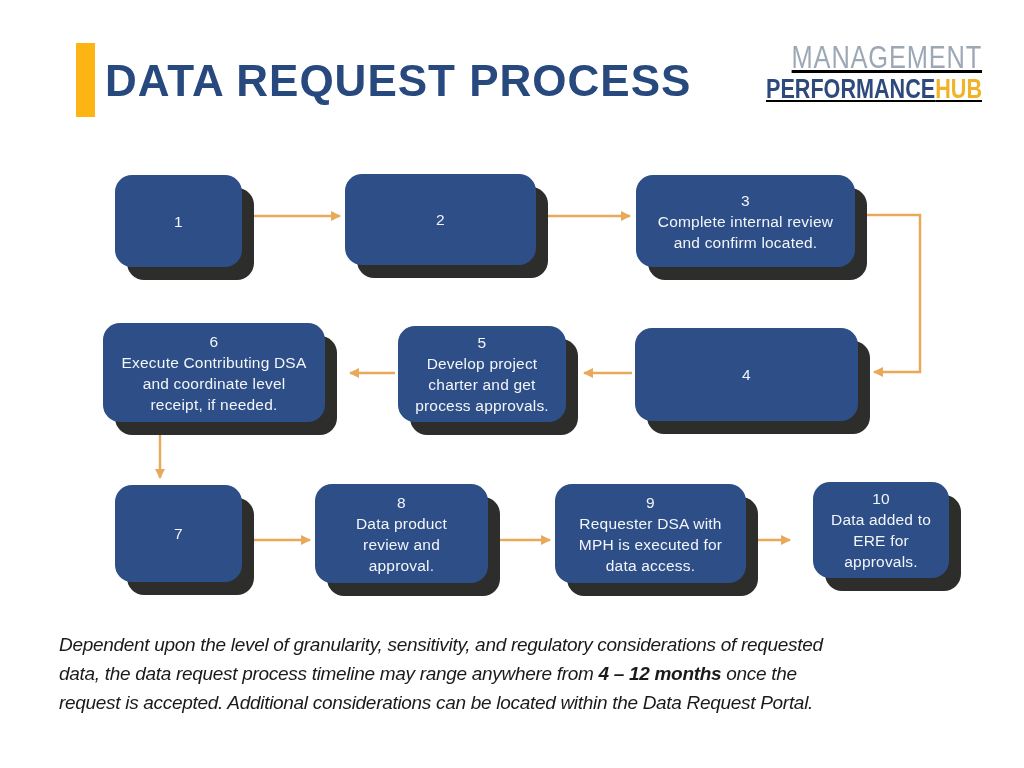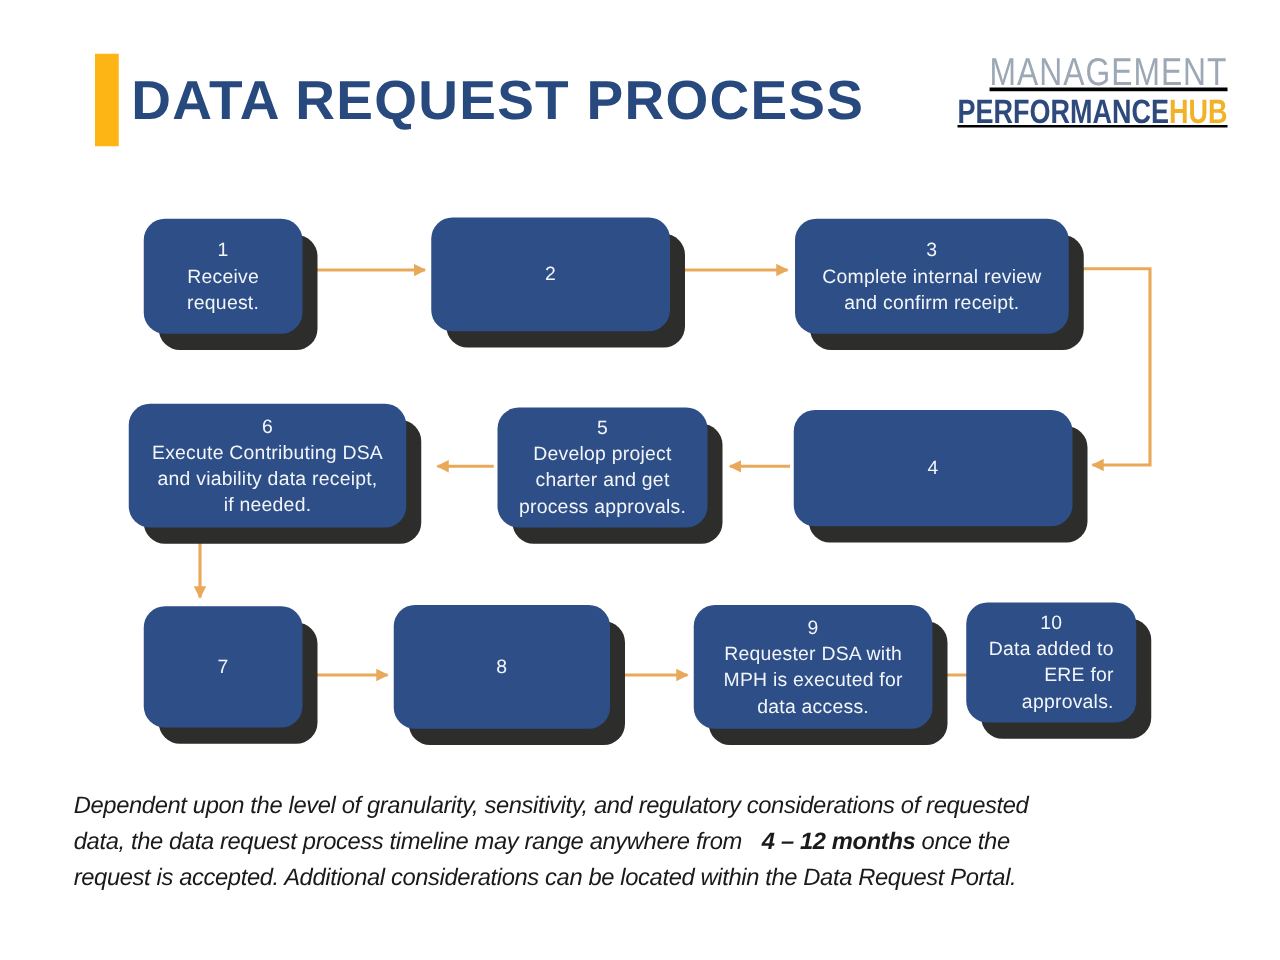--- a/index.html
+++ b/index.html
@@ -27,32 +27,32 @@
   .step-text{display:block;}
   #b1{left:115px;top:175px;width:127px;height:92px;padding:4px 15px;}
   #b2{left:345px;top:174px;width:191px;height:91px;padding:4px 12px;}
   #b3{left:636px;top:175px;width:219px;height:92px;padding:4px 20px;}
   #b4{left:635px;top:328px;width:223px;height:93px;padding:4px 20px;}
   #b5{left:398px;top:326px;width:168px;height:96px;padding:4px 12px;}
   #b6{left:103px;top:323px;width:222px;height:99px;padding:4px 18px;}
   #b7{left:115px;top:485px;width:127px;height:97px;padding:4px 15px;}
   #b8{left:315px;top:484px;width:173px;height:99px;padding:4px 20px;}
   #b9{left:555px;top:484px;width:191px;height:99px;padding:4px 16px;}
-  #b10{left:773px;top:482px;width:136px;height:96px;padding:4px 18px;text-align:right;}
+  #b10{left:813px;top:482px;width:136px;height:96px;padding:4px 18px;}
 
   
   .arrows{position:absolute;left:0;top:0;width:1024px;height:768px;pointer-events:none;}
   .arrow-line{fill:none;stroke:var(--arrow-orange);stroke-width:2.5;}
   .arrowhead{fill:var(--arrow-orange);}
 
   
   .footnote{position:absolute;left:59px;top:630px;width:940px;margin:0;
     font-style:italic;font-size:19px;line-height:29px;letter-spacing:-0.3px;
     color:var(--footnote-ink);}
-  .footnote b{font-weight:700;margin-left:11px;}
+  .footnote b{font-weight:700;}
 </style>
 </head>
 <body>
 
 <div class="slide">
 
   <div class="accent-bar"></div>
   <h1 class="page-title">DATA REQUEST PROCESS</h1>
 
   <div class="logo">
@@ -72,45 +72,45 @@
     <path class="arrow-line" d="M632,373 L584,373" marker-end="url(#ah)"></path>
     <path class="arrow-line" d="M395,373 L350,373" marker-end="url(#ah)"></path>
     <path class="arrow-line" d="M160,424 L160,478" marker-end="url(#ah)"></path>
     <path class="arrow-line" d="M246,540 L310,540" marker-end="url(#ah)"></path>
     <path class="arrow-line" d="M492,540 L550,540" marker-end="url(#ah)"></path>
     <path class="arrow-line" d="M750,540 L790,540" marker-end="url(#ah)"></path>
   </svg>
 
   <div class="step" id="b1">
     <span class="step-num">1</span>
-    <span class="step-text">Receive request.</span>
   </div>
   <div class="step" id="b2">
     <span class="step-num">2</span>
   </div>
   <div class="step" id="b3">
     <span class="step-num">3</span>
-    <span class="step-text">Complete internal review and confirm receipt.</span>
+    <span class="step-text">Complete internal review and confirm located.</span>
   </div>
   <div class="step" id="b4">
     <span class="step-num">4</span>
   </div>
   <div class="step" id="b5">
     <span class="step-num">5</span>
     <span class="step-text">Develop project charter and get process approvals.</span>
   </div>
   <div class="step" id="b6">
     <span class="step-num">6</span>
-    <span class="step-text">Execute Contributing DSA and viability data receipt, if needed.</span>
+    <span class="step-text">Execute Contributing DSA and coordinate level receipt, if needed.</span>
   </div>
   <div class="step" id="b7">
     <span class="step-num">7</span>
   </div>
   <div class="step" id="b8">
     <span class="step-num">8</span>
+    <span class="step-text">Data product review and approval.</span>
   </div>
   <div class="step" id="b9">
     <span class="step-num">9</span>
     <span class="step-text">Requester DSA with MPH is executed for data access.</span>
   </div>
   <div class="step" id="b10">
     <span class="step-num">10</span>
     <span class="step-text">Data added to ERE for approvals.</span>
   </div>
 

